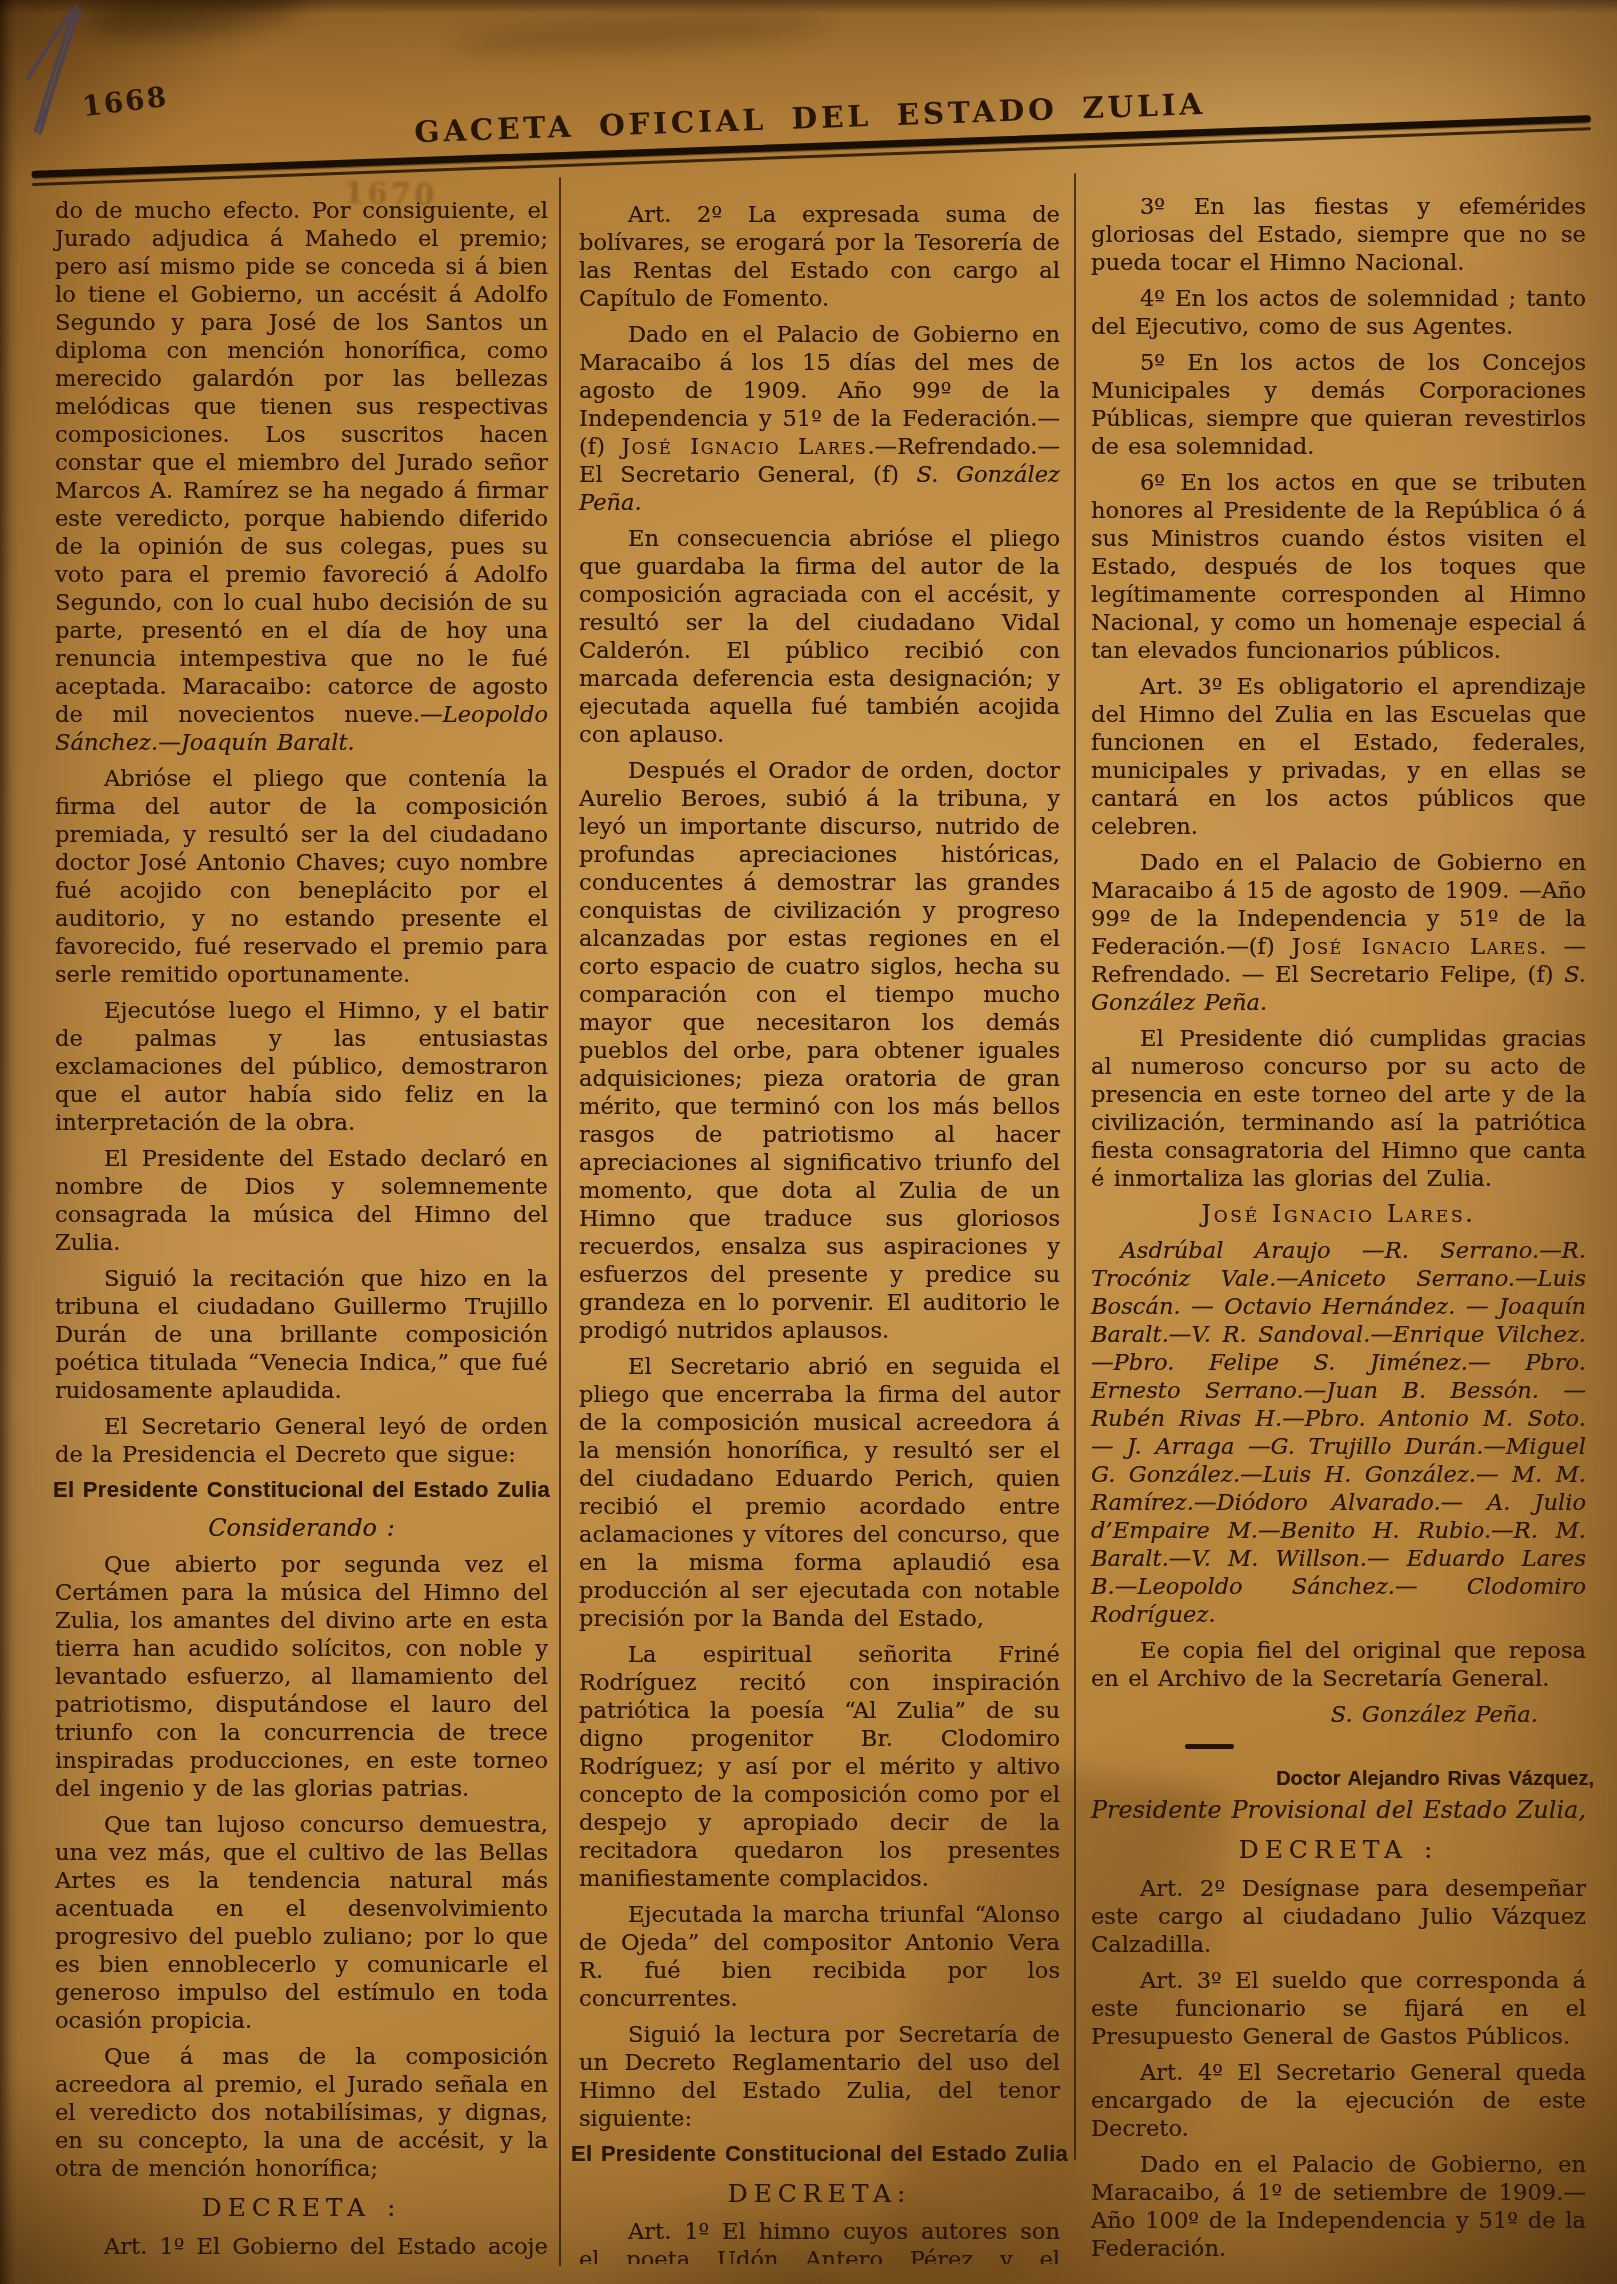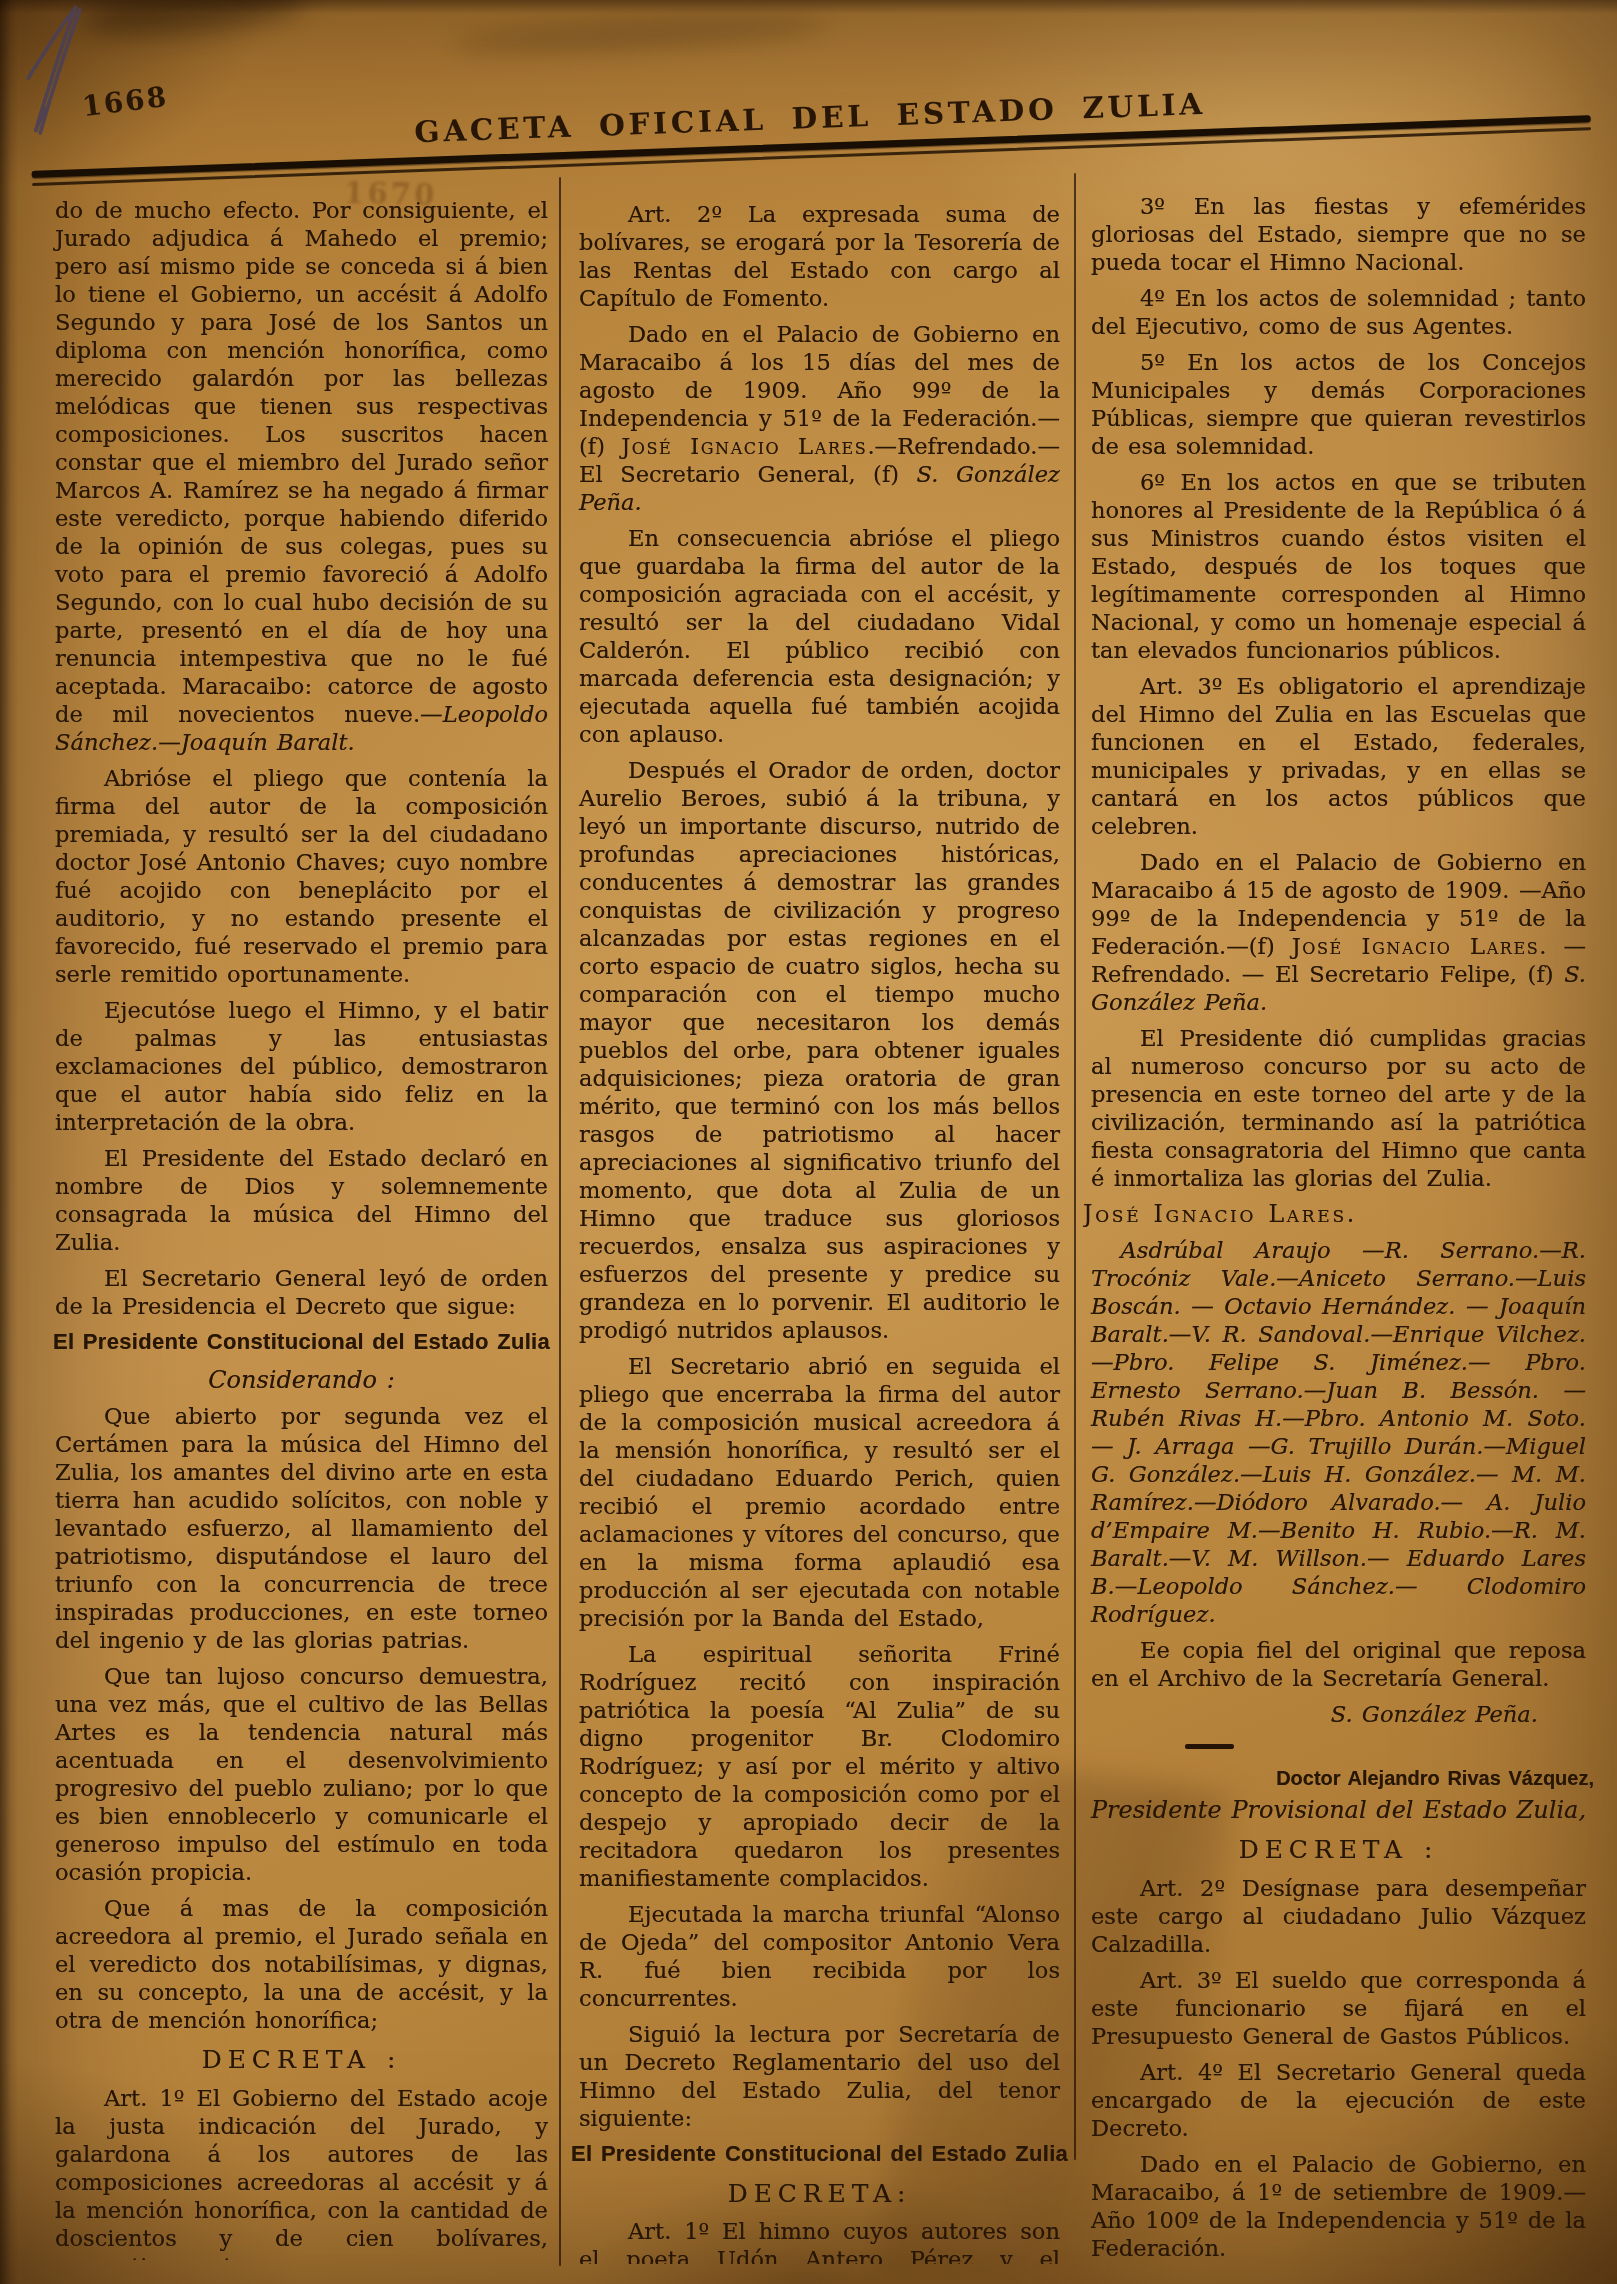--- a/index.html
+++ b/index.html
@@ -56,21 +56,21 @@
   .v-rule-1{left:559px;top:177px;height:2089px;}
   .v-rule-2{left:1074px;top:173px;height:1987px;box-shadow:5.4px 129px 0 -1.1px rgba(35,18,4,0.25);}
   
   .blk{margin:8px;}
   .b-body{text-indent:49px;}
   .b-flush{text-indent:0;}
   .b-hbold{font-family:"Liberation Sans",sans-serif;font-weight:bold;font-size:22px;
     text-align:center;text-indent:0;white-space:nowrap;margin:7.5px 0 4.3px 0;letter-spacing:0.3px;}
   .b-hitalic{font-style:italic;text-align:center;text-indent:0;font-size:24px;margin:9.7px 0 8.6px 0;}
   .b-decreta{text-align:center;text-indent:0;font-size:25px;letter-spacing:5.9px;margin:11.8px 0 9.7px 0;}
-  .b-sigcaps{text-indent:0;font-variant:small-caps;letter-spacing:2.7px;
+  .b-sigcaps{text-align:center;text-indent:0;font-variant:small-caps;letter-spacing:2.7px;
     font-size:23.6px;margin:7.5px 0 5.4px 0;}
   .b-sigright{text-align:right;text-indent:0;font-style:italic;padding-right:56px;margin:3.2px 0;}
   .b-sigs{font-style:italic;text-indent:29.5px;word-spacing:3.2px;}
   .b-boldcenter{font-family:"Liberation Sans",sans-serif;font-weight:bold;font-size:20px;
     text-align:right;text-indent:0;margin:6.4px 0 4.3px 0;}
   .b-italcenter{font-style:italic;font-size:24px;text-align:center;text-indent:0;margin:2.1px 0 5.4px 0;}
   .b-divider{width:49px;height:4.8px;background:#241304;margin:16px 0 15px 102px;border-radius:2.1px;}
   
   .run-i{font-style:italic;}
   .run-sc{font-variant:small-caps;letter-spacing:1.6px;}
@@ -106,20 +106,21 @@
   </div>
 
   <div class="v-rule v-rule-1"></div>
   <div class="v-rule v-rule-2"></div>
 
   <div class="col col-1">
       <p class="blk b-flush"><span>do de mucho efecto.  Por consiguiente, el Jurado adjudica á Mahedo el premio; pero así mismo pide se conceda si á bien lo tiene el Gobierno, un accésit á Adolfo Segundo y para José de los Santos un diploma con mención honorífica, como merecido galardón por las bellezas melódicas que tienen sus respectivas composiciones.  Los suscritos hacen constar que el miembro del Jurado señor Marcos A. Ramírez se ha negado á firmar este veredicto, porque habiendo diferido de la opinión de sus colegas, pues su voto para el premio favoreció á Adolfo Segundo, con lo cual hubo decisión de su parte, presentó en el día de hoy una renuncia intempestiva que no le fué aceptada.  Maracaibo: catorce de agosto de mil novecientos nueve.</span><span class="run-i">—Leopoldo Sánchez.—Joaquín Baralt.</span></p>
       <p class="blk b-body"><span>Abrióse el pliego que contenía la firma del autor de la composición premiada, y resultó ser la del ciudadano doctor José Antonio Chaves; cuyo nombre fué acojido con beneplácito por el auditorio, y no estando presente el favorecido, fué reservado el premio para serle remitido oportunamente.</span></p>
       <p class="blk b-body"><span>Ejecutóse luego el Himno, y el batir de palmas y las entusiastas exclamaciones del público, demostraron que el autor había sido feliz en la interpretación de la obra.</span></p>
       <p class="blk b-body"><span>El Presidente del Estado declaró en nombre de Dios y solemnemente consagrada la música del Himno del Zulia.</span></p>
+      <p class="blk b-body"><span>Siguió la recitación que hizo en la tribuna el ciudadano Guillermo Trujillo Durán de una brillante composición poética titulada “Venecia Indica,” que fué ruidosamente aplaudida.</span></p>
       <p class="blk b-body"><span>El Secretario General leyó de orden de la Presidencia el Decreto que sigue:</span></p>
       <p class="blk b-hbold"><span>El Presidente Constitucional del Estado Zulia</span></p>
       <p class="blk b-hitalic"><span>Considerando :</span></p>
       <p class="blk b-body"><span>Que abierto por segunda vez el Certámen para la música del Himno del Zulia, los amantes del divino arte en esta tierra han acudido solícitos, con noble y levantado esfuerzo, al llamamiento del patriotismo, disputándose el lauro del triunfo con la concurrencia de trece inspiradas producciones, en este torneo del ingenio y de las glorias patrias.</span></p>
       <p class="blk b-body"><span>Que tan lujoso concurso demuestra, una vez más, que el cultivo de las Bellas Artes es la tendencia natural más acentuada en el desenvolvimiento progresivo del pueblo zuliano; por lo que es bien ennoblecerlo y comunicarle el generoso impulso del estímulo en toda ocasión propicia.</span></p>
       <p class="blk b-body"><span>Que á mas de la composición acreedora al premio, el Jurado señala en el veredicto dos notabilísimas, y dignas, en su concepto, la una de accésit, y la otra de mención honorífica;</span></p>
       <p class="blk b-decreta"><span>DECRETA :</span></p>
       <p class="blk b-body"><span>Art. 1º El Gobierno del Estado acoje la justa indicación del Jurado, y galardona á los autores de las composiciones acreedoras al accésit y á la mención honorífica, con la cantidad de doscientos y de cien bolívares, respectivamente.</span></p>
     </div>
   <div class="col col-2">

